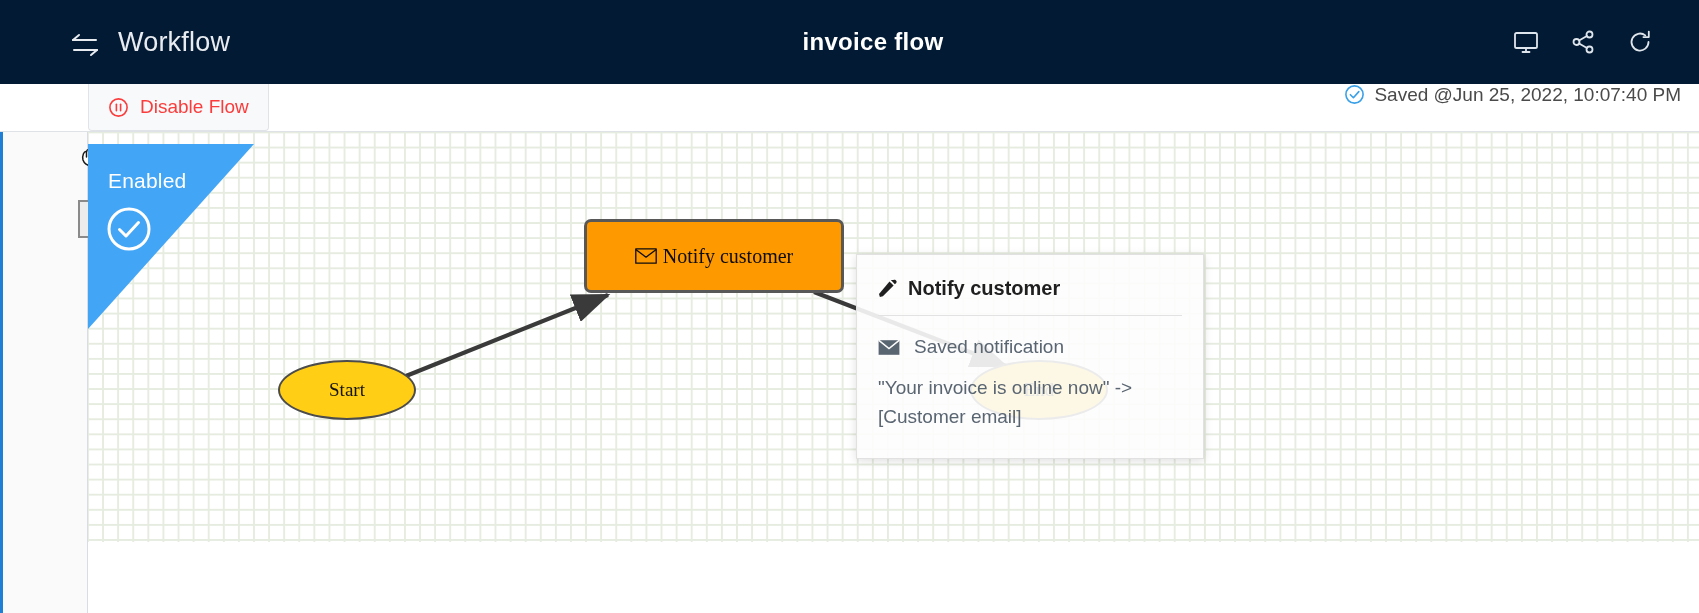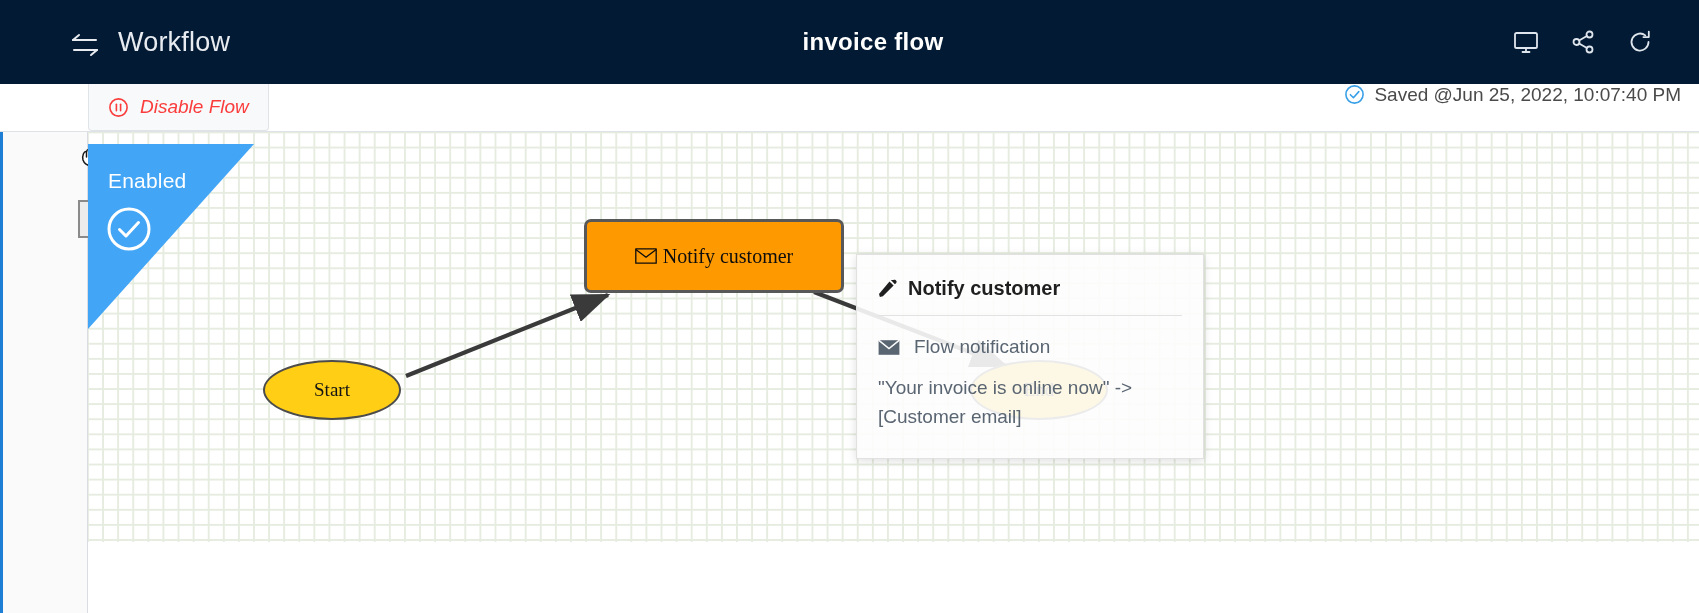--- a/index.html
+++ b/index.html
@@ -99,21 +99,20 @@
     background: #f8f9fa;
     border: 1px solid #e0e3e7;
     border-top: none;
     border-radius: 0 0 4px 4px;
     cursor: pointer;
   }
   .disable-flow-btn .label {
     color: #fa3c3c;
     font-size: 19px;
     white-space: nowrap;
-    font-style: italic;
   }
   .pause-icon { width: 21px; height: 21px; display:block; }
 
   .saved-status {
     position: absolute;
     right: 18px; top: 0;
     height: 47px;
     display: flex;
     align-items: flex-start;
     gap: 9px;
@@ -218,21 +217,21 @@
   }
   .ribbon-check {
     position: absolute;
     left: 18px; top: 62px;
     width: 46px; height: 46px;
   }
 
   
   .node-start {
     position: absolute;
-    left: 175px; top: 228px;
+    left: 190px; top: 228px;
     width: 138px; height: 60px;
     background: #FFCE15;
     border: 2.4px solid #4c4c4c;
     border-radius: 50%;
     display: flex;
     align-items: center;
     justify-content: center;
     box-sizing: border-box;
     cursor: pointer;
   }
@@ -479,20 +478,20 @@
         <span class="tt-title">Notify customer</span>
       </div>
 
       <div class="tt-row">
         <span class="env-solid">
           <svg viewBox="0 0 22 17" width="22" height="17">
             <path d="M0.6 1.2 H21.4 V15.8 H0.6 Z" fill="#5a6572"></path>
             <path d="M0.6 1.2 L11 9.5 L21.4 1.2" fill="none" stroke="#fdfdfd" stroke-width="1.5"></path>
           </svg>
         </span>
-        <span class="tt-row-label">Flow notification</span>
+        <span class="tt-row-label">Saved notification</span>
       </div>
 
       <div class="tt-body">"Your invoice is online now" -&gt; [Customer email]</div>
     </div>
 
   </div>
 </div>
 
 </body></html>

